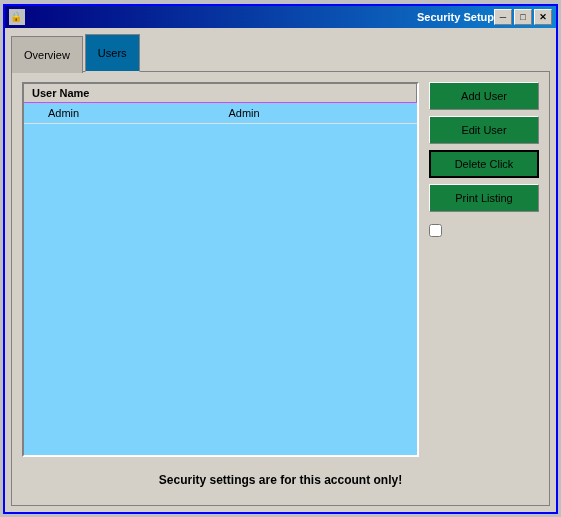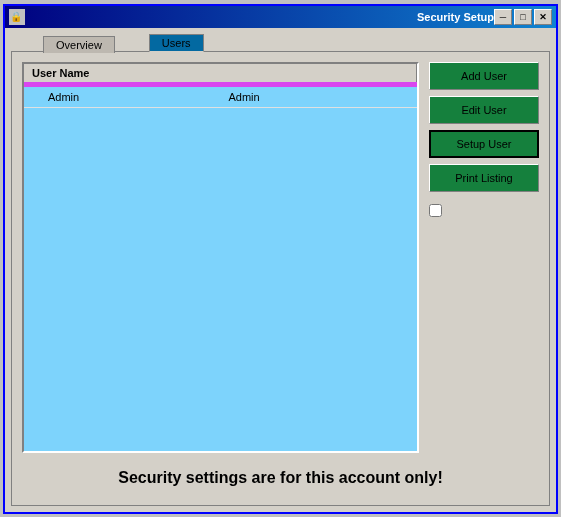--- a/index.html
+++ b/index.html
@@ -86,29 +86,28 @@
       display: flex;
       flex-direction: column;
     }
 
     .tabs-container {
       display: flex;
       margin-bottom: 0;
     }
 
     .tab {
-      padding: 2px 12px;
+      padding: 12px 12px;
       background: #d4d0c8;
       border: 1px solid #808080;
       border-bottom: none;
       cursor: pointer;
       font-size: 11px;
       position: relative;
       margin-right: 2px;
-      margin-left: 32px;
     }
 
     .tab.active {
       background: #0369a1;
       border-color: #808080;
       border-bottom: 1px solid #d4d0c8;
       z-index: 1;
       margin-bottom: -1px;
     }
 
@@ -144,21 +143,21 @@
       border: 2px solid #808080;
       border-color: #808080 #ffffff #ffffff #808080;
       background: #fff;
       display: flex;
       flex-direction: column;
     }
 
     .grid-header {
       display: flex;
       background: #d4d0c8;
-      border-bottom: 5px solid #d946ef;
+      border-bottom: 1px solid #d946ef;
       gap: 8px;
     }
 
     .grid-header-cell {
       padding: 3px 8px;
       font-size: 11px;
       font-weight: bold;
       border-right: 1px solid #808080;
       flex: 1;
     }
@@ -230,21 +229,21 @@
     }
 
     .checkbox-area input[type="checkbox"] {
       width: 13px;
       height: 13px;
     }
 
     .footer {
       text-align: center;
       padding: 16px 0 8px 0;
-      font-size: 16px;
+      font-size: 12px;
       font-weight: bold;
       color: #000;
     }
   </style>
 </head>
 <body>
 
 <div class="window">
 
   <div class="title-bar">
@@ -284,21 +283,21 @@
                 <span>Admin</span>
               </div>
               <div class="grid-cell">Admin</div>
             </div>
           </div>
         </div>
 
         <div class="buttons-panel">
           <button class="action-btn">Add User</button>
           <button class="action-btn">Edit User</button>
-          <button class="action-btn focused">Setup User</button>
+          <button class="action-btn focused">Delete Click</button>
           <button class="action-btn">Print Listing</button>
 
           <div class="checkbox-area">
             <input type="checkbox" id="strongPwd" style="">
           </div>
         </div>
 
       </div>
 
       <div class="footer">Security settings are for this account only!</div>

